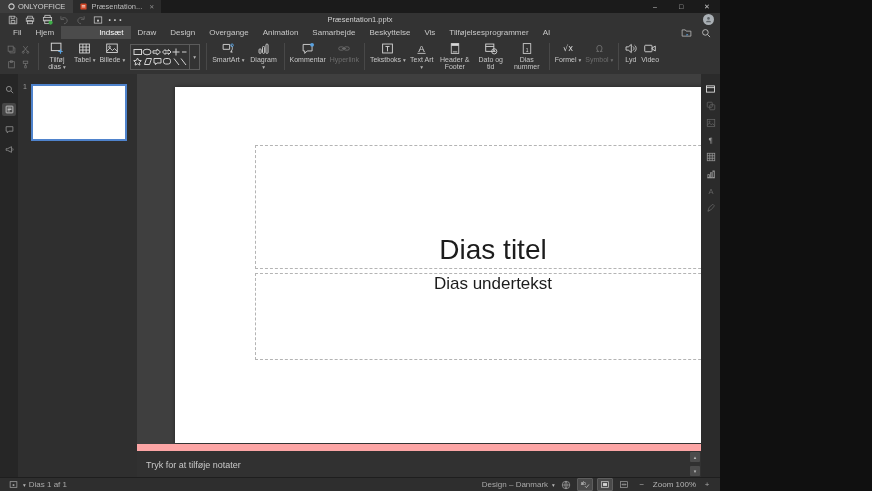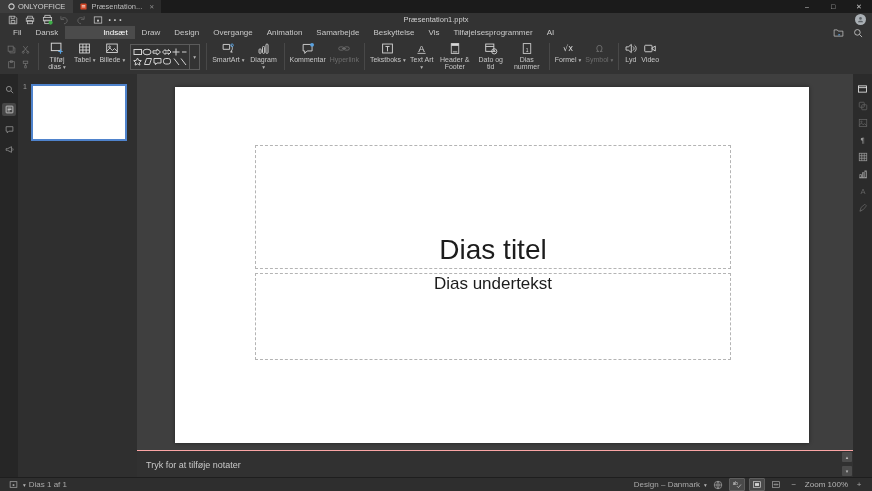--- a/index.html
+++ b/index.html
@@ -1,16 +1,16 @@
 <!DOCTYPE html>
 <html><head>
 <meta charset="utf-8">
 <style>
   html,body{margin:0;padding:0;background:#101010;}
-  #app{position:relative;width:872px;height:491px;overflow:hidden;
+  #app{position:relative;width:720px;height:491px;overflow:hidden;
        font-family:"Liberation Sans",sans-serif;background:#333;color:#d5d5d5;
        -webkit-font-smoothing:antialiased;}
   svg{display:block}
   
   .titlebar{position:absolute;left:0;top:0;right:0;height:13px;background:#1b1b1b;
             display:flex;align-items:stretch;font-size:7.5px;}
   .apptab{display:flex;align-items:center;gap:3px;padding:0 8px;background:#3d3d3d;color:#d2d2d2;}
   .doctab{display:flex;align-items:center;gap:4px;padding:0 7px;background:#2b2b2b;color:#bdbdbd;}
   .tabclose{color:#8f8f8f;font-size:6px;margin-left:3px;}
   .winctl{margin-left:auto;display:flex;}
@@ -62,21 +62,21 @@
          border:2px solid #4f83cc;}
   .canvas{position:absolute;left:137px;right:19px;top:0;bottom:0;background:#3f3f3f;}
   .slide{position:absolute;left:38px;top:13px;width:634px;height:356px;background:#fff;
          box-shadow:0 0 4px rgba(0,0,0,.45);}
   .ph{position:absolute;border:1px dashed #b4b4b4;}
   .ph-title{left:80px;top:58px;width:474px;height:122px;display:flex;align-items:flex-end;justify-content:center;}
   .ph-title .t{font-size:28px;color:#1c1c1c;line-height:1.0;margin-bottom:4px;}
   .ph-sub{left:80px;top:186px;width:474px;height:85px;display:flex;align-items:flex-start;justify-content:center;}
   .ph-sub .t{font-size:17px;color:#1c1c1c;}
   .notes{position:absolute;left:0;right:0;bottom:0;height:27px;background:#313131;
-         border-top:1px solid #fca5a5;display:flex;align-items:center;padding-left:9px;
+         border-top:7px solid #fca5a5;display:flex;align-items:center;padding-left:9px;
          font-size:9px;color:#c9c9c9;}
   .nscroll{position:absolute;right:1px;bottom:2px;width:10px;height:24px;display:flex;
            flex-direction:column;justify-content:space-between;}
   .nsb{width:10px;height:10px;background:#4c4c4c;color:#b9b9b9;font-size:5px;
        display:flex;align-items:center;justify-content:center;border-radius:1px;}
   .rightstrip{position:absolute;right:0;top:0;bottom:0;width:19px;background:#2b2b2b;
               display:flex;flex-direction:column;align-items:center;padding-top:8px;gap:4px;}
   .rsbtn{width:14px;height:13px;display:flex;align-items:center;justify-content:center;color:#9a9a9a;}
   .rsbtn.active{color:#ececec;}
   .rsbtn.disabled{color:#646464;}
@@ -168,21 +168,21 @@
   <div class="doc-title">Præsentation1.pptx</div>
   <div class="avatar">
     <svg width="7" height="7" viewBox="0 0 16 16">
         <circle cx="8" cy="5.5" r="3" fill="#5b6166"></circle>
         <path d="M2 14c1-4 11-4 12 0z" fill="#5b6166"></path>
       </svg>
   </div>
 
   <div class="tabsrow">
     <div class="mtab">Fil</div>
-    <div class="mtab">Dansk</div>
+    <div class="mtab">Hjem</div>
     <div class="mtab active">Indsæt</div>
     <div class="mtab">Draw</div>
     <div class="mtab">Design</div>
     <div class="mtab">Overgange</div>
     <div class="mtab">Animation</div>
     <div class="mtab">Samarbejde</div>
     <div class="mtab">Beskyttelse</div>
     <div class="mtab">Vis</div>
     <div class="mtab">Tilføjelsesprogrammer</div>
     <div class="mtab">AI</div>

